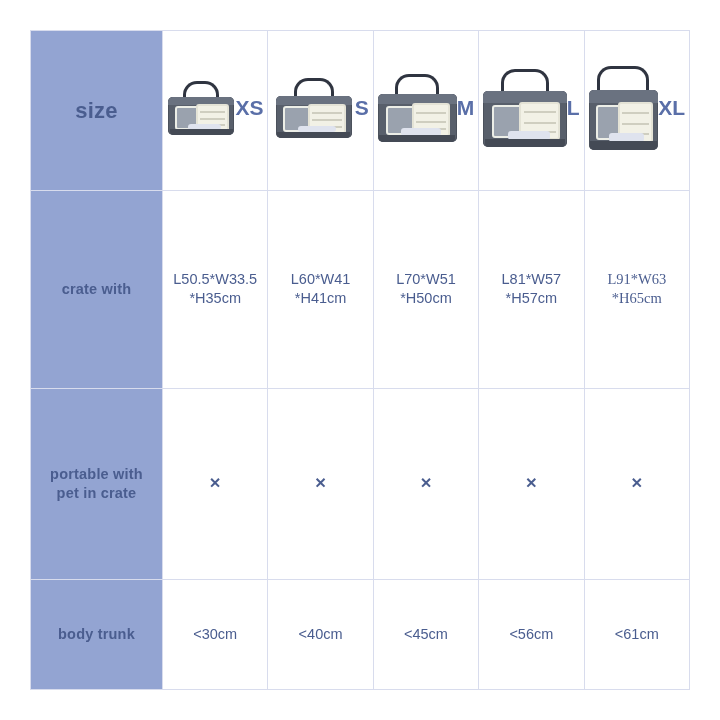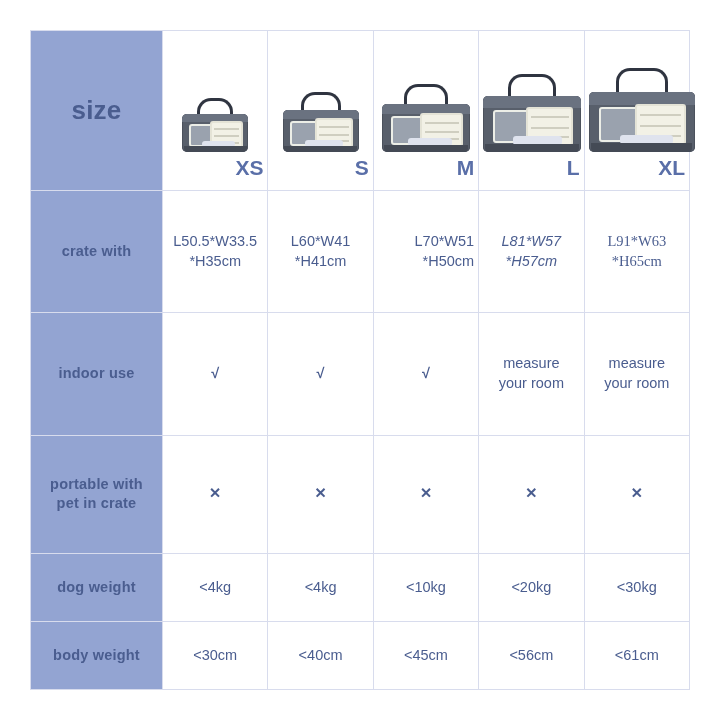--- a/index.html
+++ b/index.html
@@ -46,30 +46,30 @@
     color: #ffffff;
     font-size: 17px;
     font-weight: bold;
     width: 132px;
     border: 1px solid #93a4d2;
     letter-spacing: .2px;
   }
   td.label.two-line { line-height: 1.3; }
 
   
-  tr.head td.label { font-size: 26px; }
+  tr.head td.label { font-size: 22px; }
   td.prod {
     background: #ffffff;
     padding: 0;
     height: 160px;
   }
   .prod-inner {
     display: flex;
-    flex-direction: column;
-    align-items: flex-end;
+    flex-direction: row;
+    align-items: center;
     justify-content: flex-end;
     height: 100%;
     padding-bottom: 6px;
     box-sizing: border-box;
   }
   .size-name {
     font-size: 21px;
     font-weight: bold;
     color: #5a6fa8;
     margin-top: 2px;
@@ -266,62 +266,44 @@
             </div>
           </td>
         </tr>
 
         <tr>
           <td class="label">crate with</td>
           <td style="white-space:pre-line;margin-top:25px;">L50.5*W33.5
 *H35cm</td>
           <td style="white-space:pre-line;">L60*W41
 *H41cm</td>
-          <td style="white-space:pre-line;text-align:right;">L70*W51
+          <td style="white-space:pre-line;">L70*W51
 *H50cm</td>
-          <td style="white-space:pre-line;font-style:italic;">L81*W57
+          <td style="white-space:pre-line;">L81*W57
 *H57cm</td>
           <td style="white-space:pre-line;font-family:Liberation Serif, serif;">L91*W63
 *H65cm</td>
         </tr>
 
 
-        <tr>
-          <td class="label">indoor use</td>
-          <td class="check">√</td>
-          <td class="check">√</td>
-          <td class="check">√</td>
-          <td class="small" style="white-space:pre-line;">measure
-your room</td>
-          <td class="small" style="white-space:pre-line;">measure
-your room</td>
-        </tr>
 
 
         <tr>
           <td class="label two-line" style="white-space:pre-line;">portable with
 pet in crate</td>
           <td class="cross">✕</td>
           <td class="cross">✕</td>
           <td class="cross">✕</td>
           <td class="cross">✕</td>
           <td class="cross">✕</td>
         </tr>
 
+
         <tr>
-          <td class="label">dog weight</td>
-          <td>&lt;4kg</td>
-          <td>&lt;4kg</td>
-          <td>&lt;10kg</td>
-          <td>&lt;20kg</td>
-          <td>&lt;30kg</td>
-        </tr>
-
-        <tr>
-          <td class="label">body weight</td>
+          <td class="label">body trunk</td>
           <td>&lt;30cm</td>
           <td>&lt;40cm</td>
           <td>&lt;45cm</td>
           <td>&lt;56cm</td>
           <td>&lt;61cm</td>
         </tr>
 
       </tbody>
     </table>
   </div>

